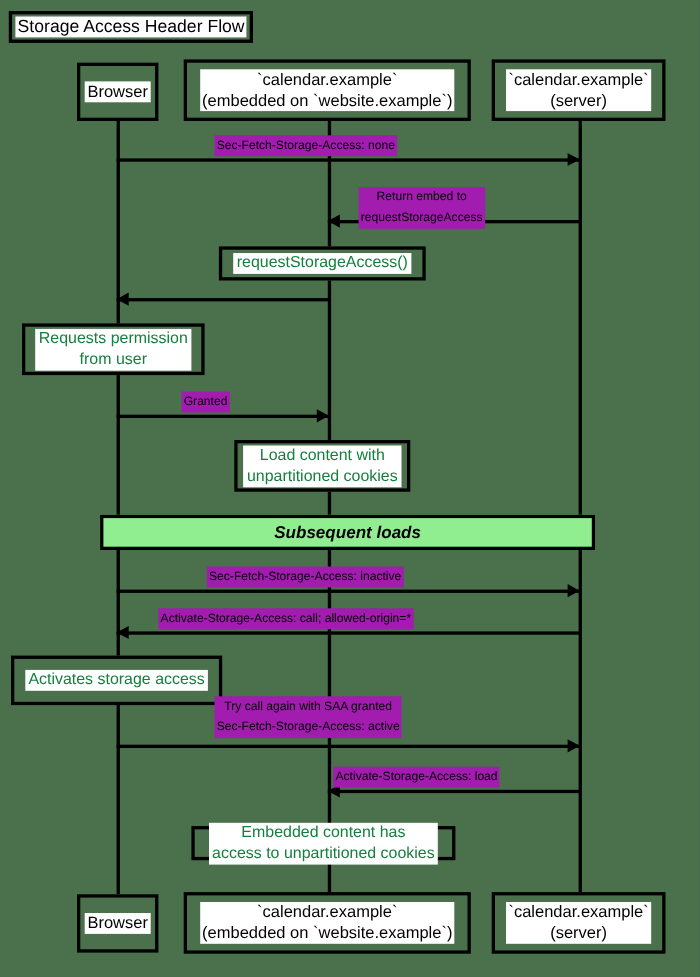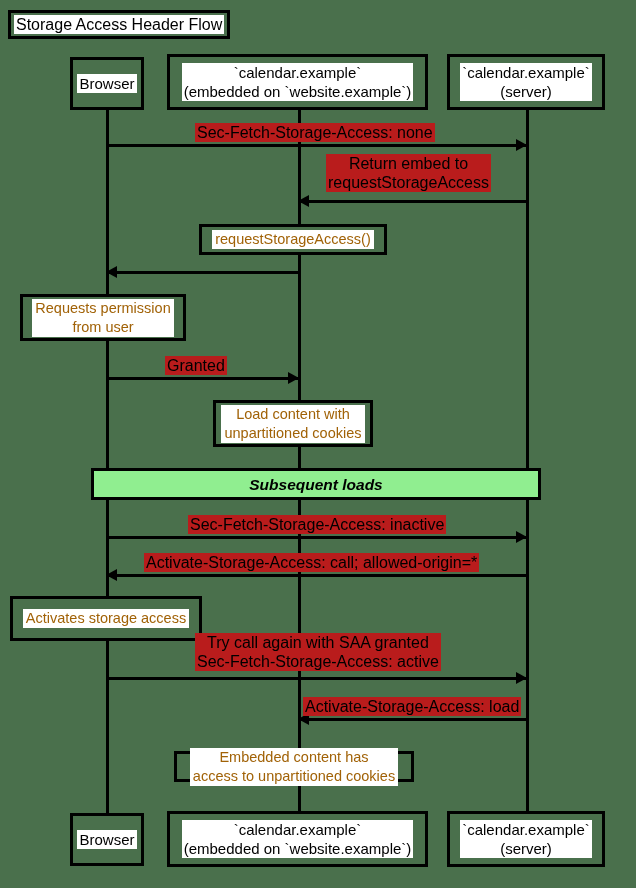--- a/index.html
+++ b/index.html
@@ -72,43 +72,43 @@
     width: 0; height: 0;
     border-top: 6px solid transparent;
     border-bottom: 6px solid transparent;
   }
   .arrowhead.right { border-left: 11px solid #000; }
   .arrowhead.left  { border-right: 11px solid #000; }
 
   
   .msg-label {
     position: absolute;
-    background: #b91c1c;
-    color: #000;
-    font-size: 16px;
+    background: #a21caf;
+    color: #000;
+    font-size: 11px;
     line-height: 19px;
     text-align: center;
     white-space: pre;
     padding: 0 2px;
   }
 
   
   .note {
     position: absolute;
     border: 3px solid #000;
     background: #4a704c;
     box-sizing: border-box;
     display: flex;
     align-items: center;
     justify-content: center;
     padding: 2px;
   }
   .note .note-text {
     background: #fff;
-    color: #a16207;
+    color: #15803d;
     font-size: 14.5px;
     line-height: 19px;
     text-align: center;
     white-space: pre;
     padding: 0 3px;
   }
 
   
   .divider {
     position: absolute;
@@ -151,21 +151,21 @@
     <span class="p-label">`calendar.example`
 (server)</span>
   </div>
 
   <div class="msg-line" style="left:106px; top:144px; width:421px;"></div>
   <div class="arrowhead right" style="left:516px; top:139px;"></div>
   <div class="msg-label" style="left:195px; top:123px;">Sec-Fetch-Storage-Access: none</div>
 
   <div class="msg-line" style="left:298px; top:200px; width:229px;"></div>
   <div class="arrowhead left" style="left:298px; top:195px;"></div>
-  <div class="msg-label" style="left:326px; top:154px;">Return embed to
+  <div class="msg-label" style="left:326px; top:170px;">Return embed to
 requestStorageAccess</div>
 
   <div class="note" style="left:199px; top:224px; width:188px; height:31px;">
     <span class="note-text">requestStorageAccess()</span>
   </div>
 
   <div class="msg-line" style="left:106px; top:271px; width:193px;"></div>
   <div class="arrowhead left" style="left:106px; top:266px;"></div>
 
   <div class="note" style="left:20px; top:294px; width:166px; height:47px;">

